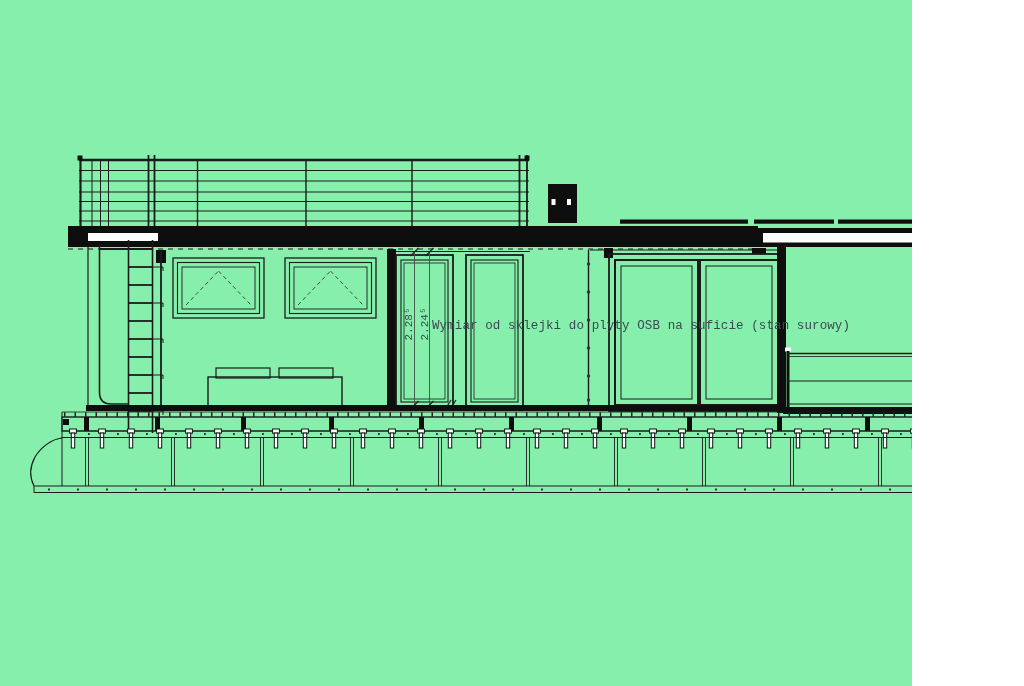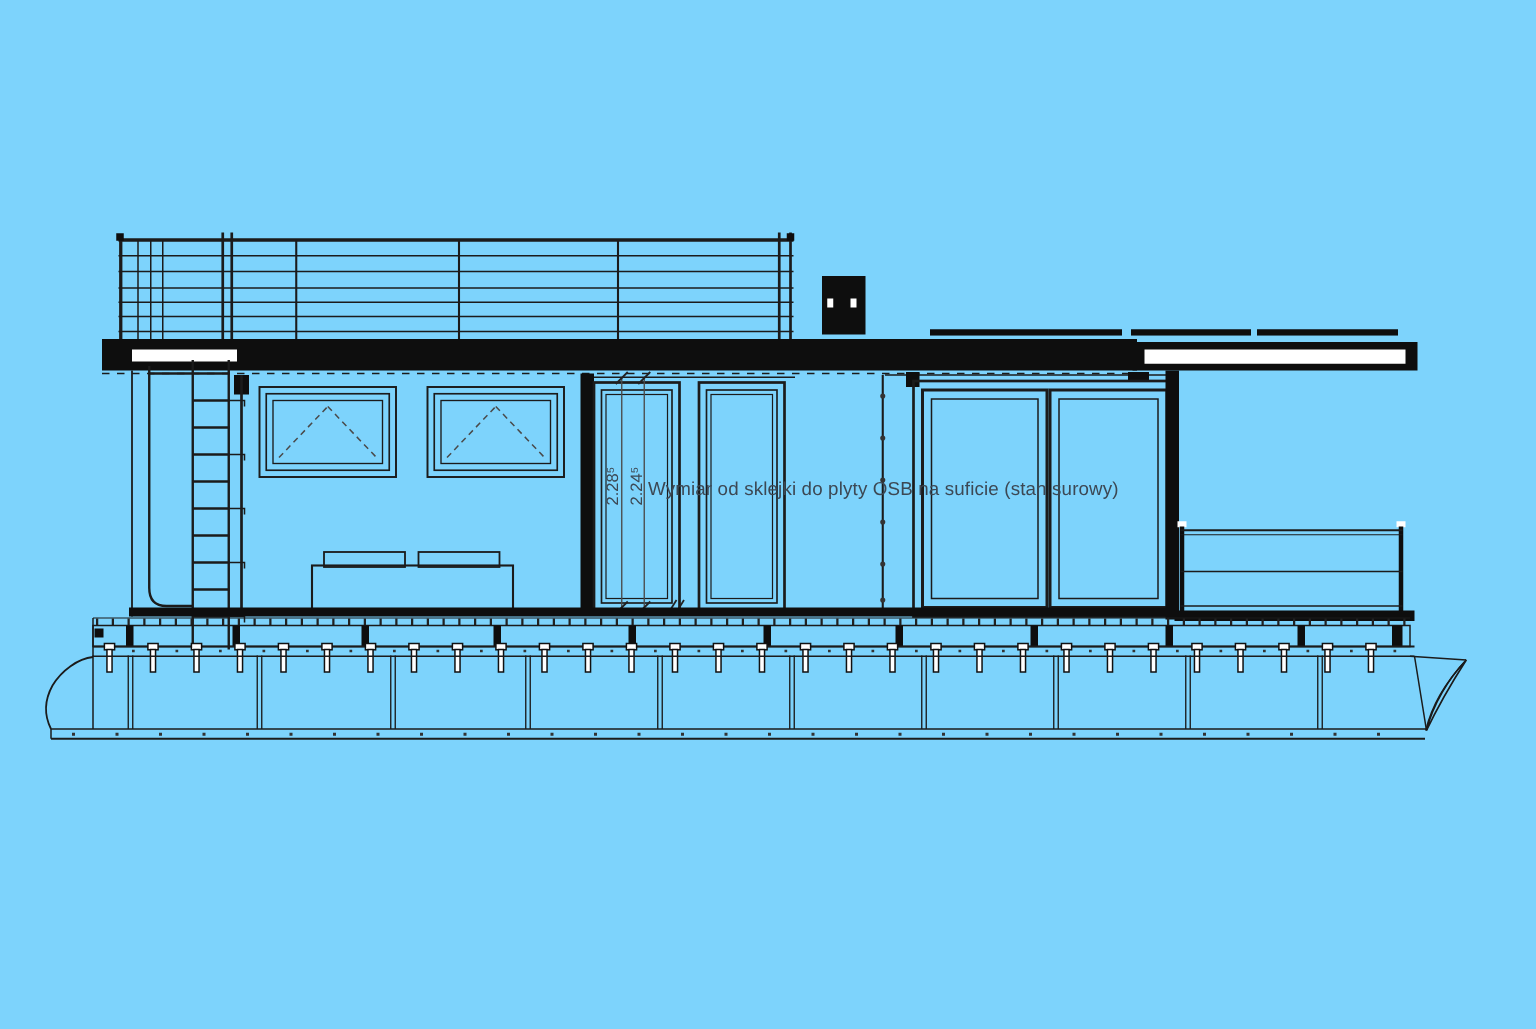--- a/index.html
+++ b/index.html
@@ -1,18 +1,18 @@
 <!DOCTYPE html>
 <html><head>
 <meta charset="utf-8">
 <style>
   html,body{margin:0;padding:0;background:#ffffff;}
   .page{
-    position:relative;width:1024px;height:686px;background:#7dd3fc;overflow:hidden;
-    font-family:Liberation Sans, sans-serif;
+    position:relative;width:912px;height:686px;background:#86efac;overflow:hidden;
+    font-family:Liberation Mono, monospace;
   }
   svg{position:absolute;left:0;top:0;}
   .ln{stroke:#1b1b1b;fill:none;}
   .gl{stroke:#4a4a4a;fill:none;}
   .fl{fill:#0e0e0e;stroke:none;}
   .wh{fill:#ffffff;stroke:none;}
   .txt{
     position:absolute;color:#3c4854;font-size:12.5px;line-height:13px;
     white-space:nowrap;letter-spacing:0.1px;
   }

